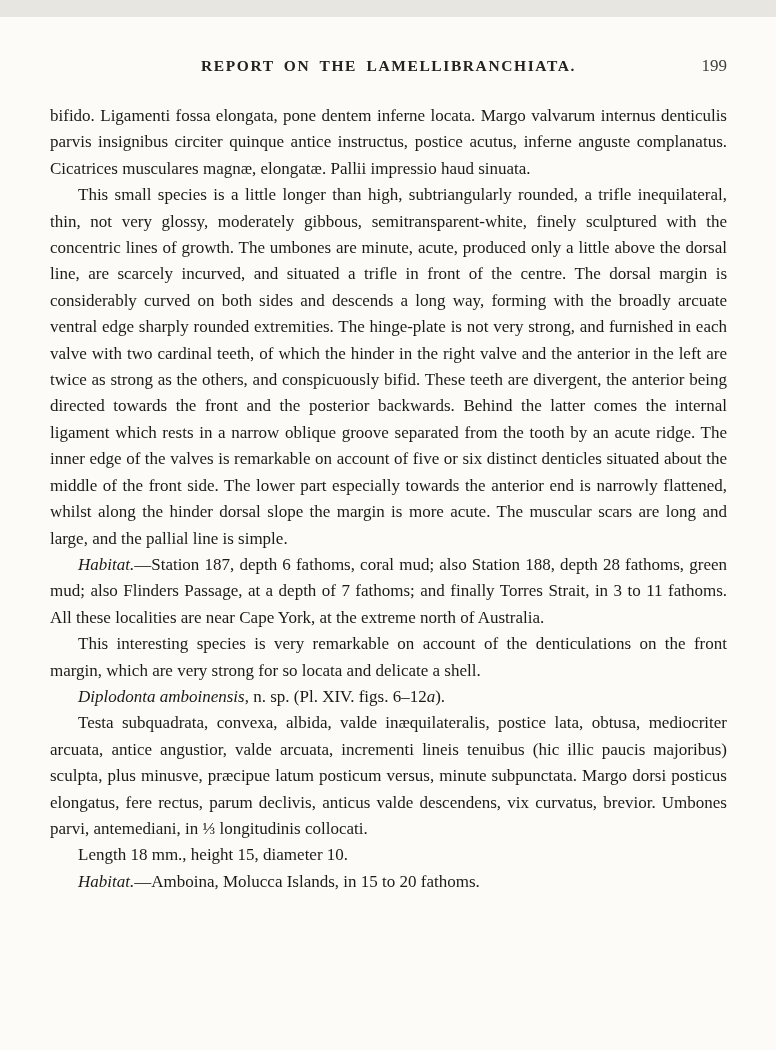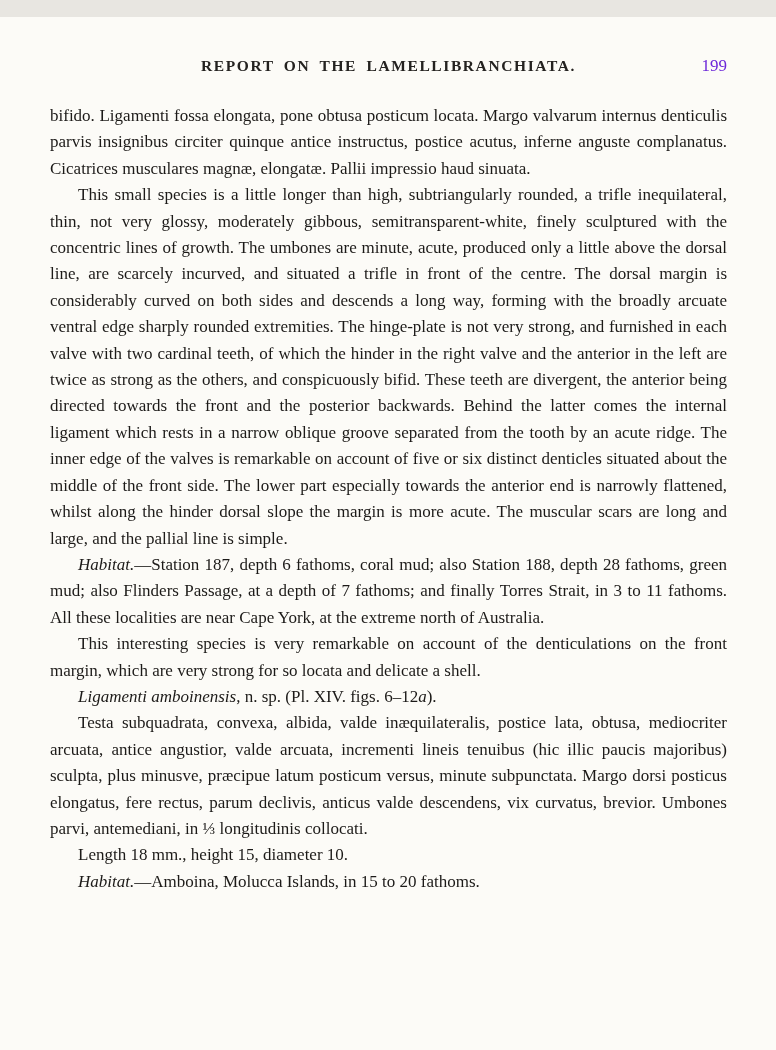--- a/index.html
+++ b/index.html
@@ -33,21 +33,21 @@
     letter-spacing: 1.6px;
     word-spacing: 4px;
     font-weight: 600;
     color: #242220;
   }
   .running-head .pagenum {
     position: absolute;
     right: 0;
     top: -1px;
     font-size: 17px;
-    color: #6d28d9;
+    color: #404040;
   }
   .body-text {
     font-size: 17px;
     line-height: 26.4px;
     text-align: justify;
   }
   p.para {
     margin: 0;
   }
   p.indent {
@@ -64,30 +64,30 @@
 
 <div class="page">
 
   <div class="running-head">
     <div class="title">REPORT ON THE LAMELLIBRANCHIATA.</div>
     <div class="pagenum">199</div>
   </div>
 
   <div class="body-text">
 
-    <p class="para">bifido.  Ligamenti fossa elongata, pone obtusa posticum locata.  Margo valvarum internus denticulis parvis insignibus circiter quinque antice instructus, postice acutus, inferne anguste complanatus.  Cicatrices musculares magnæ, elongatæ.  Pallii impressio haud sinuata.</p>
+    <p class="para">bifido.  Ligamenti fossa elongata, pone dentem inferne locata.  Margo valvarum internus denticulis parvis insignibus circiter quinque antice instructus, postice acutus, inferne anguste complanatus.  Cicatrices musculares magnæ, elongatæ.  Pallii impressio haud sinuata.</p>
 
     <p class="para indent gap-small">This small species is a little longer than high, subtriangularly rounded, a trifle inequilateral, thin, not very glossy, moderately gibbous, semitransparent-white, finely sculptured with the concentric lines of growth.  The umbones are minute, acute, produced only a little above the dorsal line, are scarcely incurved, and situated a trifle in front of the centre.  The dorsal margin is considerably curved on both sides and descends a long way, forming with the broadly arcuate ventral edge sharply rounded extremities.  The hinge-plate is not very strong, and furnished in each valve with two cardinal teeth, of which the hinder in the right valve and the anterior in the left are twice as strong as the others, and conspicuously bifid.  These teeth are divergent, the anterior being directed towards the front and the posterior backwards.  Behind the latter comes the internal ligament which rests in a narrow oblique groove separated from the tooth by an acute ridge.  The inner edge of the valves is remarkable on account of five or six distinct denticles situated about the middle of the front side.  The lower part especially towards the anterior end is narrowly flattened, whilst along the hinder dorsal slope the margin is more acute.  The muscular scars are long and large, and the pallial line is simple.</p>
 
 
     <p class="para indent"><span class="ital">Habitat.</span><span>—Station 187, depth 6 fathoms, coral mud; also Station 188, depth 28 fathoms, green mud; also Flinders Passage, at a depth of 7 fathoms; and finally Torres Strait, in 3 to 11 fathoms.  All these localities are near Cape York, at the extreme north of Australia.</span></p>
 
     <p class="para indent">This interesting species is very remarkable on account of the denticulations on the front margin, which are very strong for so locata and delicate a shell.</p>
 
-    <p class="para indent gap-large"><span class="ital">Ligamenti amboinensis</span><span>, n. sp. (Pl. XIV. figs. 6–12</span><span class="ital">a</span><span>).</span></p>
+    <p class="para indent gap-large"><span class="ital">Diplodonta amboinensis</span><span>, n. sp. (Pl. XIV. figs. 6–12</span><span class="ital">a</span><span>).</span></p>
 
     <p class="para indent gap-medium">Testa subquadrata, convexa, albida, valde inæquilateralis, postice lata, obtusa, mediocriter arcuata, antice angustior, valde arcuata, incrementi lineis tenuibus (hic illic paucis majoribus) sculpta, plus minusve, præcipue latum posticum versus, minute subpunctata.  Margo dorsi posticus elongatus, fere rectus, parum declivis, anticus valde descendens, vix curvatus, brevior.  Umbones parvi, antemediani, in ⅓ longitudinis collocati.</p>
 
     <p class="para indent gap-pre-len">Length 18 mm., height 15, diameter 10.</p>
 
     <p class="para indent"><span class="ital">Habitat.</span><span>—Amboina, Molucca Islands, in 15 to 20 fathoms.</span></p>
 
   </div>
 </div>
 

